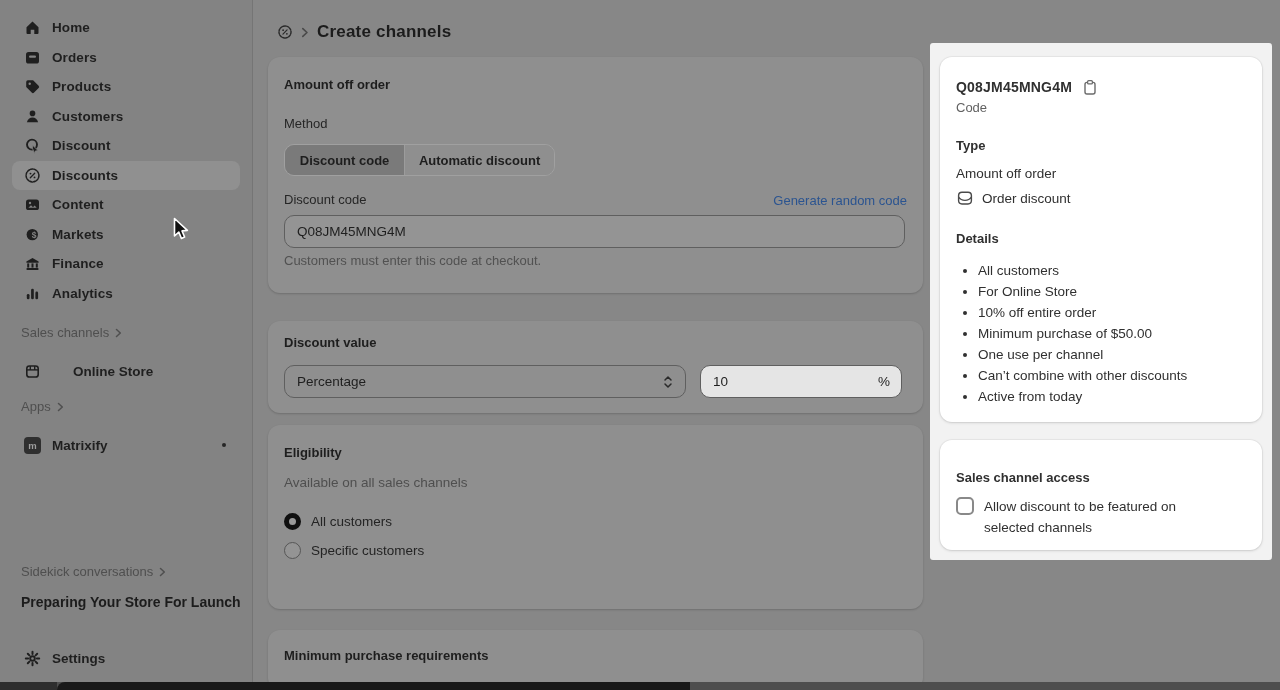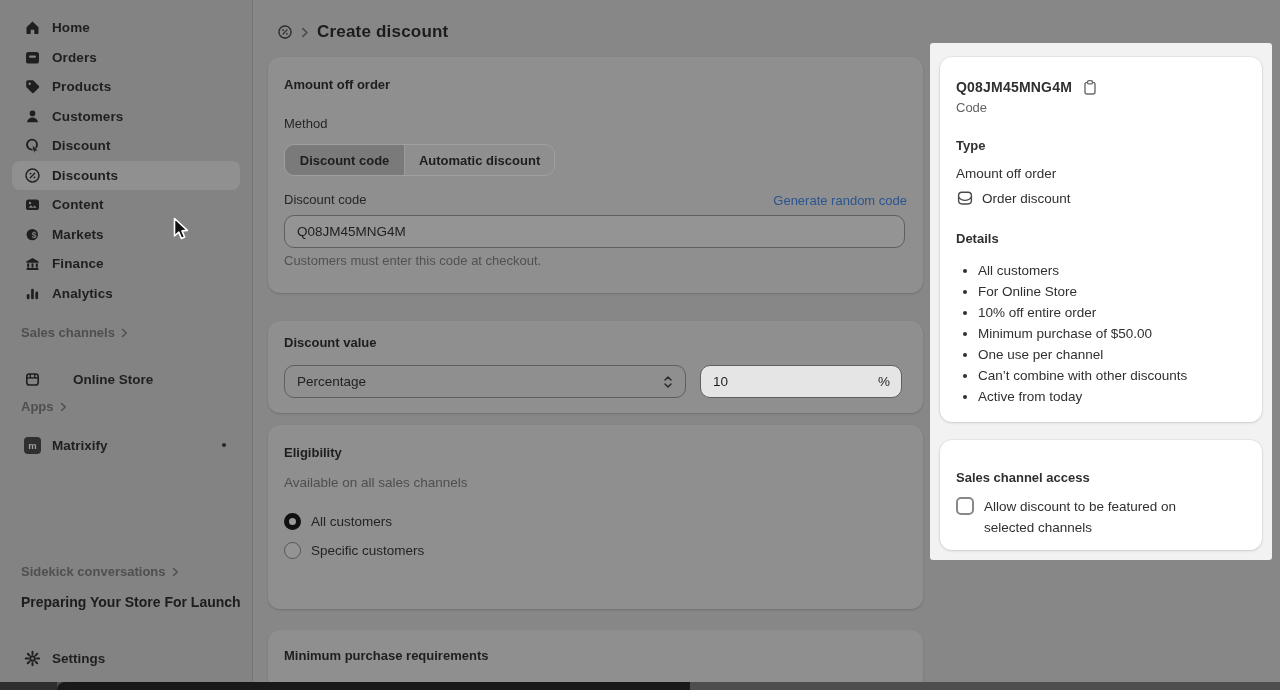--- a/index.html
+++ b/index.html
@@ -19,21 +19,21 @@
   .nav { position:absolute; top:13px; left:0; right:0; }
   .nav-item {
     height:29.5px; margin:0 12px; padding-left:12px; border-radius:8px;
     display:flex; align-items:center; gap:11px; cursor:default;
   }
   .nav-item.active { background:#909090; }
   .nav-item .ico { width:17px; height:17px; display:flex; align-items:center; justify-content:center; flex:0 0 17px; }
   .nav-label { font-size:13.5px; font-weight:600; color:#1f1f1f; letter-spacing:.1px; }
 
   .section-label {
-    position:absolute; left:21px; font-size:13px; font-weight:700; color:#4f4f4f;
+    position:absolute; left:21px; font-size:13px; font-weight:400; color:#4f4f4f;
     display:flex; align-items:center; gap:6px; line-height:14px;
   }
   .side-row {
     position:absolute; left:12px; right:12px; height:30px; padding-left:12px;
     display:flex; align-items:center; gap:11px; border-radius:8px;
   }
   .side-row .ico { width:17px; height:17px; display:flex; align-items:center; justify-content:center; }
   .side-row .lbl { font-size:13.5px; font-weight:600; color:#1f1f1f; }
   .notif-dot { position:absolute; left:210px; top:13px; width:4px; height:4px; border-radius:50%; background:#262626; }
   .sidekick-conv { position:absolute; left:21px; top:594px; font-size:14px; font-weight:700; color:#1c1c1c;text-align:right; }
@@ -228,21 +228,21 @@
       <span class="nav-label">Analytics</span>
     </div>
   </div>
 
   <div class="section-label" style="top:326px;">
     <span>Sales channels</span>
     <svg width="7" height="10" viewBox="0 0 7 10">
         <path d="M1.5 1.5 5.3 5 1.5 8.5" stroke="#4f4f4f" stroke-width="1.5" fill="none" stroke-linecap="round" stroke-linejoin="round"></path>
       </svg>
   </div>
-  <div class="side-row" style="top:364px;gap:32px;">
+  <div class="side-row" style="top:356px;gap:32px;">
     <span class="ico">
       <svg width="17" height="17" viewBox="0 0 17 17">
           <rect x="2.8" y="3" width="11.4" height="11" rx="2.6" fill="none" stroke="#1f1f1f" stroke-width="1.6"></rect>
           <path d="M2.8 6.9h11.4" stroke="#1f1f1f" stroke-width="1.4"></path>
           <path d="M6.3 3v3.9 M10.7 3v3.9" stroke="#1f1f1f" stroke-width="1.4"></path>
         </svg>
     </span>
     <span class="lbl">Online Store</span>
   </div>
 
@@ -289,21 +289,21 @@
   <div class="breadcrumb">
     <svg width="16" height="16" viewBox="0 0 17 17">
         <circle cx="8.5" cy="8.5" r="6.4" fill="none" stroke="#2a2a2a" stroke-width="1.5" stroke-dasharray="2.3 1.15" stroke-linecap="round"></circle>
         <path d="M6.3 10.7l4.4-4.4" stroke="#2a2a2a" stroke-width="1.3" stroke-linecap="round"></path>
         <circle cx="6.5" cy="6.6" r=".95" fill="#2a2a2a"></circle>
         <circle cx="10.5" cy="10.4" r=".95" fill="#2a2a2a"></circle>
       </svg>
     <svg width="8" height="11" viewBox="0 0 7 10">
         <path d="M1.5 1.5 5.3 5 1.5 8.5" stroke="#4a4a4a" stroke-width="1.5" fill="none" stroke-linecap="round" stroke-linejoin="round"></path>
       </svg>
-    <span class="page-title">Create discount</span>
+    <span class="page-title">Create channels</span>
   </div>
 
   <div class="card card-amount">
     <h3>Amount off order</h3>
     <div class="field-label method-label">Method</div>
     <div class="segmented">
       <div class="seg sel">Discount code</div>
       <div class="seg unsel">Automatic discount</div>
     </div>
     <div class="code-row">

